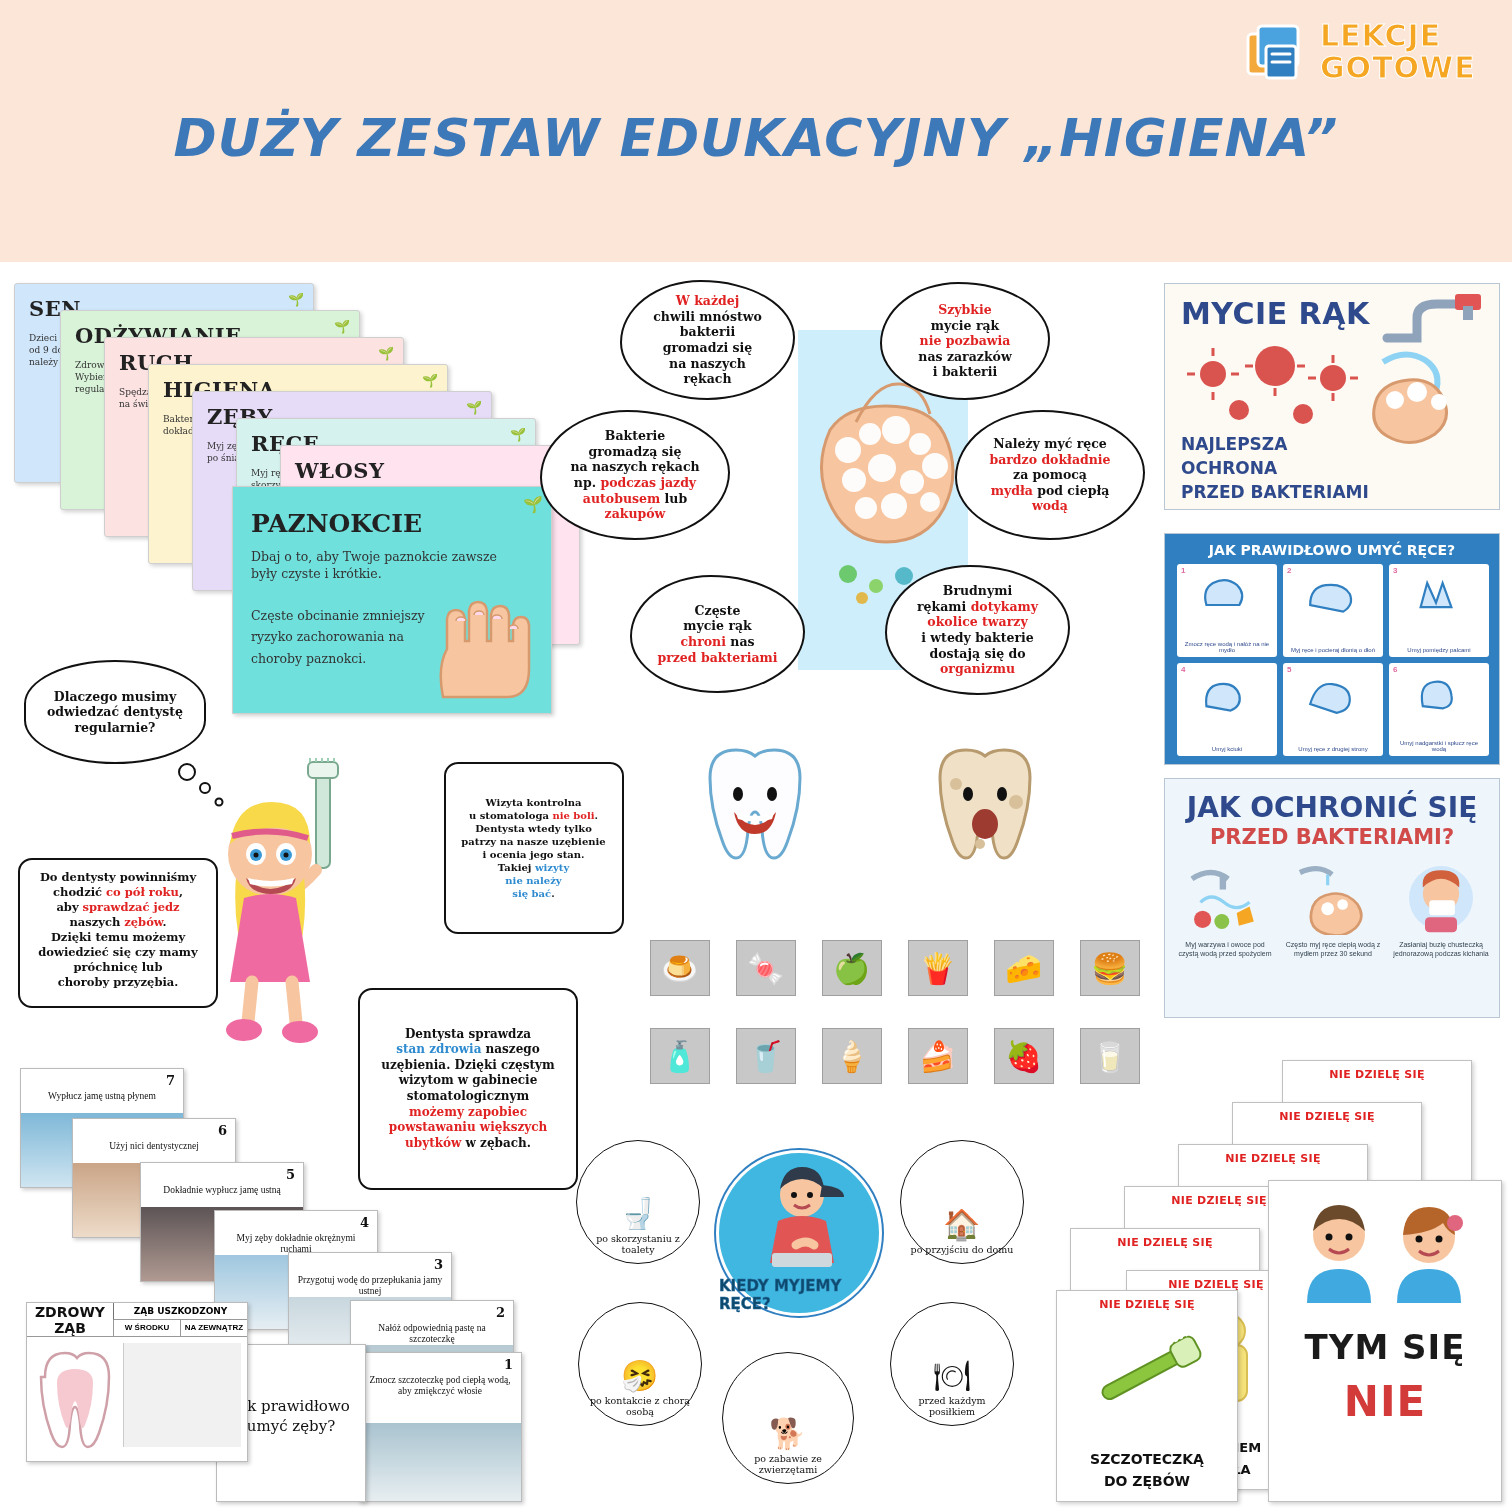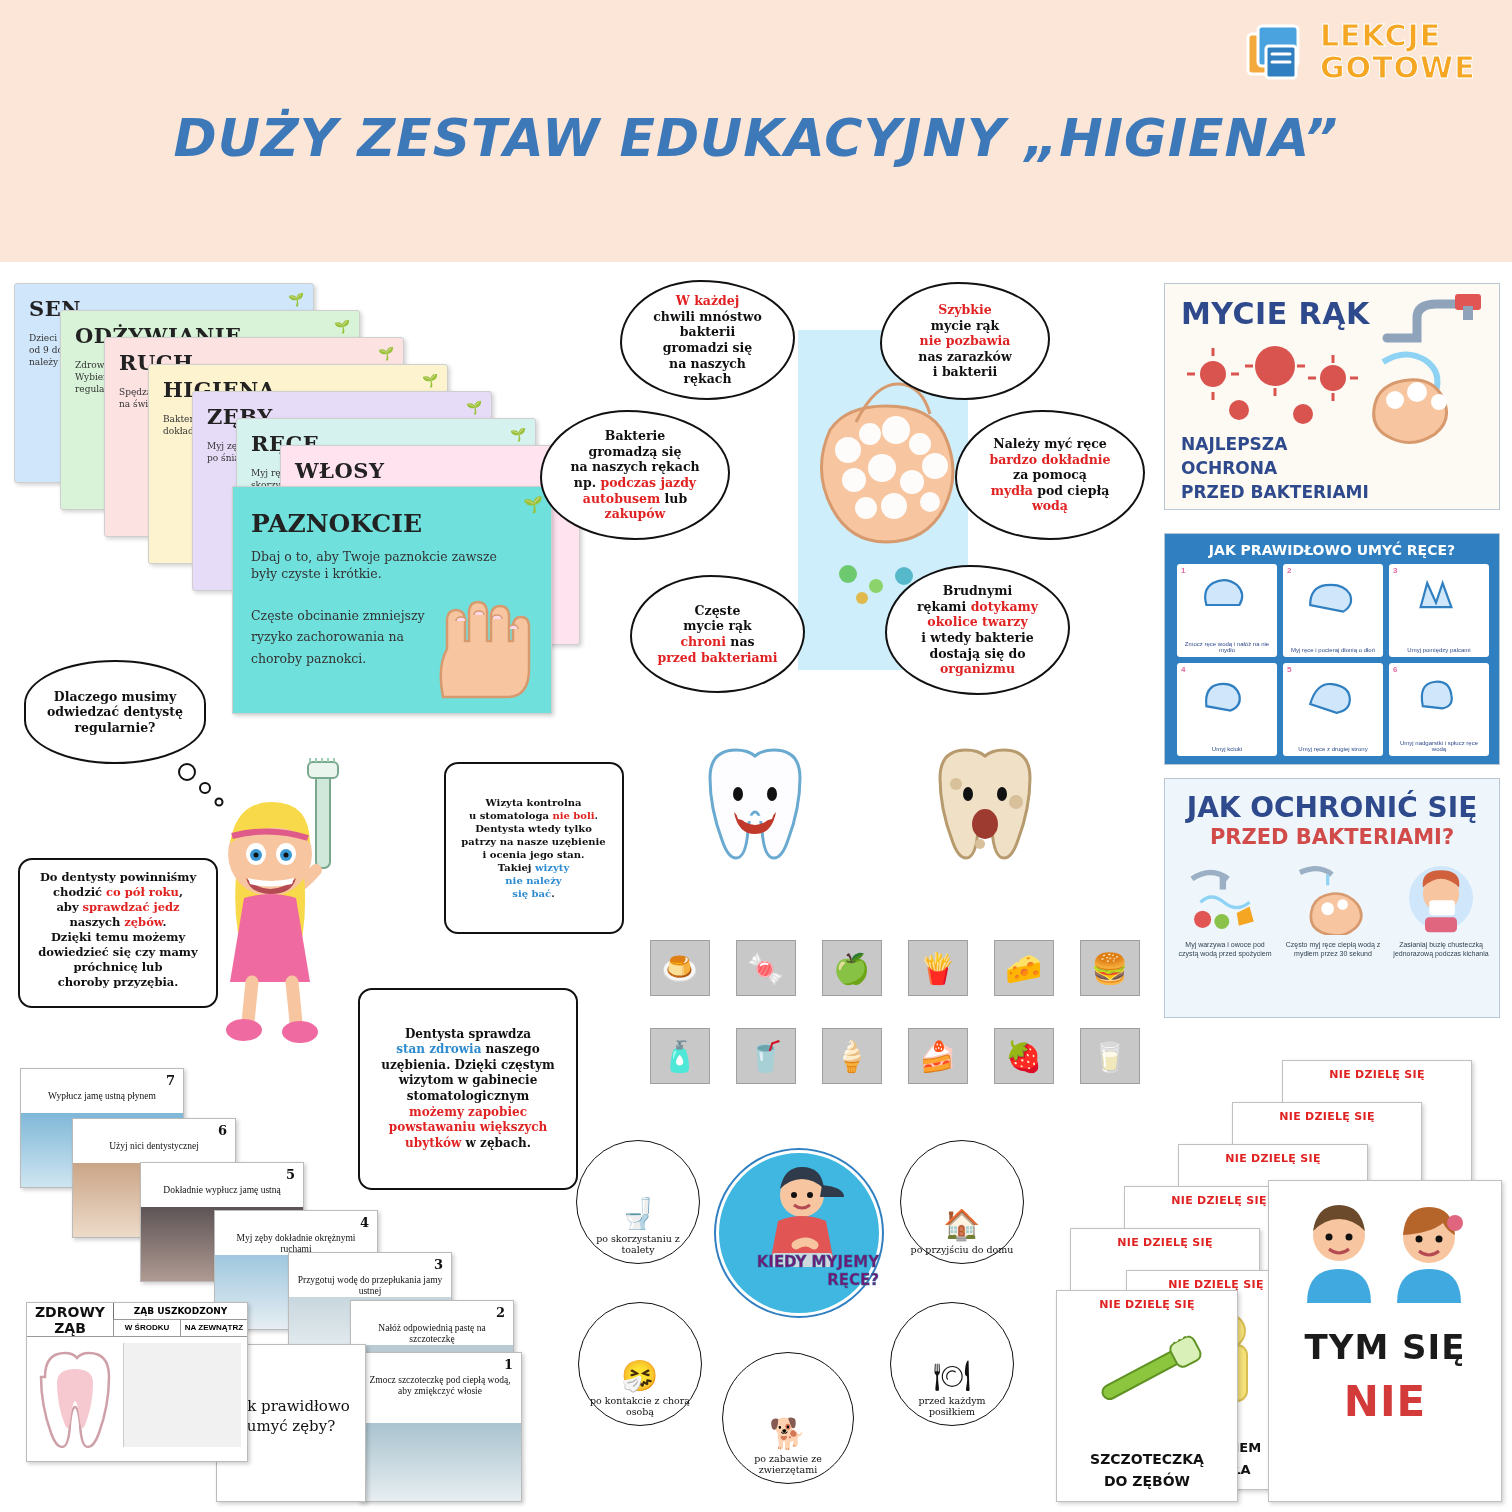--- a/index.html
+++ b/index.html
@@ -520,21 +520,21 @@
     <path d="M80 24 q22 2 22 12 l-24 0z" fill="#2f3b4a"></path>
     <g fill="#111">
         <circle cx="52" cy="34" r="3"></circle>
         <circle cx="68" cy="34" r="3"></circle>
       </g>
     <path d="M52 44 q8 6 16 0" stroke="#b64a52" stroke-width="3" fill="none"></path>
     <path d="M36 60 q24 -10 48 0 l8 42 l-64 0z" fill="#e25555"></path>
     <rect x="30" y="92" width="60" height="14" rx="3" fill="#cfd8dc"></rect>
     <path d="M54 84 q10 -6 18 0" stroke="#f7c6a0" stroke-width="9" fill="none" stroke-linecap="round"></path>
   </svg>
-  <div style="position:absolute; left:0; right:0; bottom:24px; text-align:right; font-family:'DejaVu Sans',sans-serif; font-weight:bold; font-size:15px; color:#701a75; -webkit-text-stroke:.5px #2a6ea0;">
+  <div style="position:absolute; left:0; right:0; bottom:0; text-align:left; font-family:'DejaVu Sans',sans-serif; font-weight:bold; font-size:15px; color:#0c4a6e; -webkit-text-stroke:.5px #2a6ea0;">
     <span>KIEDY</span>
     <span>MYJEMY</span>
     <span>RĘCE?</span>
   </div>
 </div>
 
 <div class="circ" style="left:576px; top:1140px; width:124px; height:124px;">
   <span class="emo">🚽</span>
   <span style="width:104px;">po skorzystaniu z toalety</span>
 </div>

